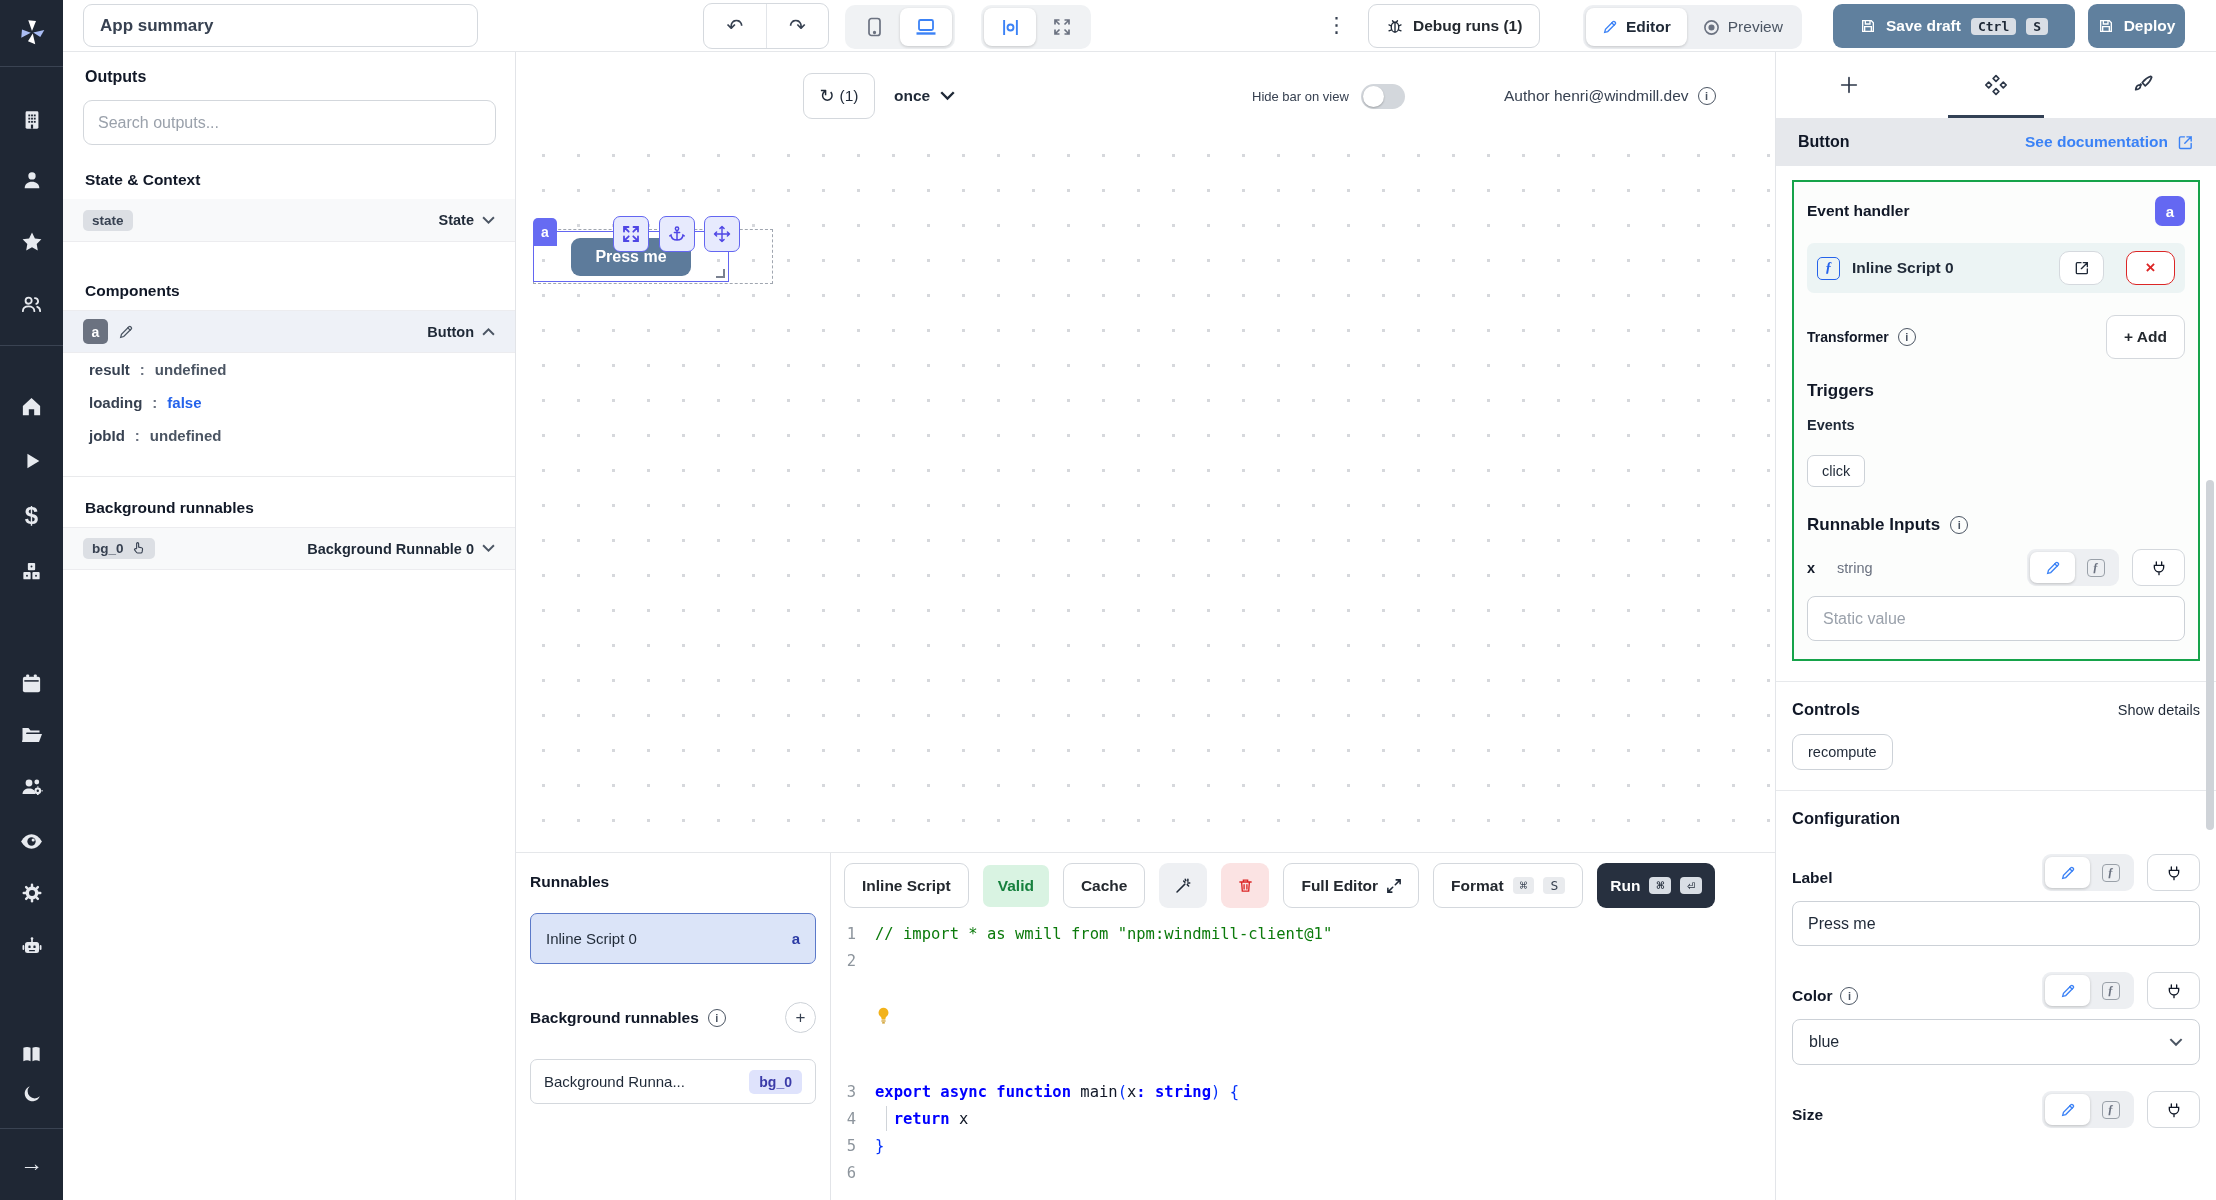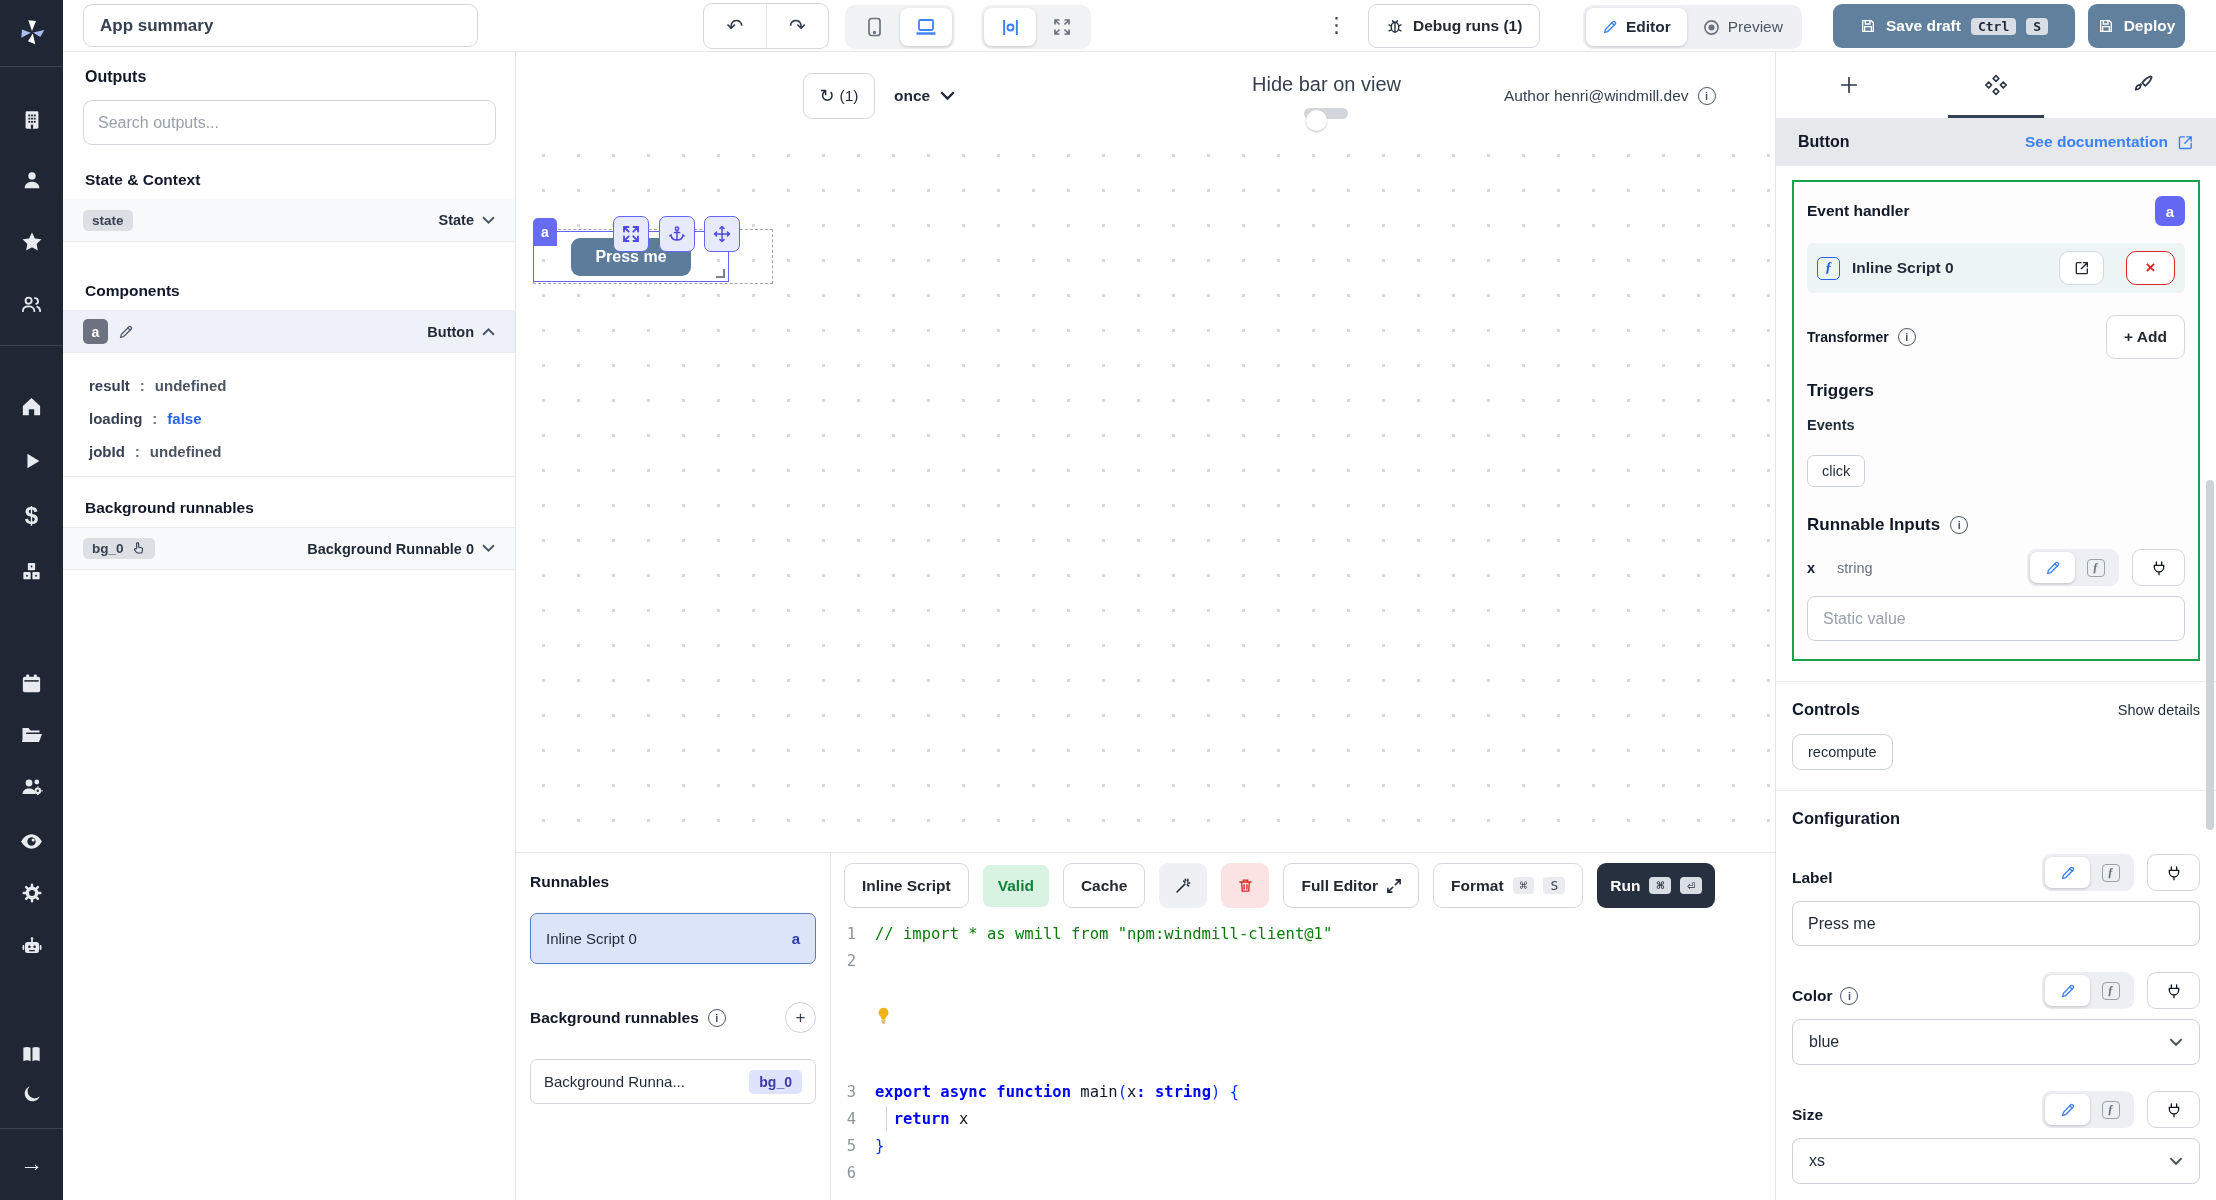--- a/index.html
+++ b/index.html
@@ -44,36 +44,36 @@
   .h2 { font-size:15.5px; font-weight:700; color:#111827; }
   .searchbox { margin:14px 20px 0 20px; width:413px; height:45px; border:1px solid #d3d7dc; border-radius:9px; padding:0 14px;
     font-size:16px; font-family:inherit; color:#1f2937; }
   .lrow { height:43px; background:#f8f9fa; border-top:1px solid #ececef; border-bottom:1px solid #ececef;
     display:flex; align-items:center; padding:0 20px; }
   .lrow .right { margin-left:auto; display:flex; align-items:center; gap:8px; font-size:14.5px; font-weight:700; color:#1f2937; }
   .badge-gray { background:#dcdfe4; border-radius:5px; padding:3px 9px; font-size:13.5px; font-weight:700; color:#374151;
     display:inline-flex; align-items:center; gap:7px; }
   .badge-a { width:25px; height:25px; background:#6b7280; color:#fff; border-radius:5px; display:inline-flex;
     align-items:center; justify-content:center; font-size:14px; font-weight:700; }
-  .prop { display:flex; align-items:flex-end; height:33px; padding-left:26px; font-size:15px; }
+  .prop { display:flex; align-items:flex-start; height:33px; padding-left:26px; font-size:15px; }
   .prop .k { font-weight:600; color:#374151; }
   .prop .c { margin:0 10px; color:#6b7280; font-weight:700; }
   .prop .v { color:#4b5563; font-weight:600; }
   .prop .v-bool { color:#2563eb; font-weight:700; }
   .chev { color:#4b5563; }
 
   
   .canvas { position:absolute; left:516px; top:52px; width:1259px; height:800px; background:#fff; }
   .canvas-grid { position:absolute; left:0; top:78px; right:0; bottom:0;
     background-image:radial-gradient(circle, #d6d8dc 1.6px, transparent 1.8px); background-size:35px 35px; background-position:10px 8px; }
   .refreshbtn { position:absolute; left:287px; top:21px; width:72px; height:46px; border:1px solid #d4d8dd; border-radius:9px;
     background:#fff; display:flex; align-items:center; justify-content:center; gap:5px; font-size:15.5px; color:#1f2937; }
   .oncewrap { position:absolute; left:378px; top:21px; height:46px; display:flex; align-items:center; gap:10px;
     font-size:15.5px; font-weight:600; color:#1f2937; }
-  .hidebar { position:absolute; left:736px; top:21px; height:46px; display:flex; align-items:center; gap:12px; font-size:20px; color:#374151;flex-direction:column; }
+  .hidebar { position:absolute; left:736px; top:21px; height:46px; display:flex; align-items:center; gap:12px; font-size:13px; color:#374151; }
   .toggle { width:44px; height:25px; background:#d3d7dc; border-radius:13px; position:relative; }
   .toggle .knob { position:absolute; left:2px; top:2px; width:21px; height:21px; background:#fff; border-radius:50%;
     box-shadow:0 1px 2px rgba(0,0,0,.25); }
   .author { position:absolute; left:988px; top:21px; height:46px; display:flex; align-items:center; gap:9px; font-size:15.5px; color:#374151; }
   .info { display:inline-flex; width:18px; height:18px; border:1.4px solid #4b5563; border-radius:50%;
     align-items:center; justify-content:center; font-size:11px; font-weight:700; color:#4b5563; font-style:normal; }
   .info::after { content:"i"; }
   .cell-dashed { position:absolute; left:17px; top:99px; width:240px; height:55px; border:1px dashed #a0a6b0; }
   .comp-sel { position:absolute; left:17px; top:101px; width:196px; height:51px; border:1.6px solid #6366f1; background:transparent; }
   .comp-grip { position:absolute; right:3px; bottom:3px; width:9px; height:9px; border-right:2.4px solid #7a8190; border-bottom:2.4px solid #7a8190; }
@@ -760,21 +760,15 @@
               <span class="fnbox">ƒ</span>
             </span>
         </span>
         <span class="plugbtn">
             <svg width="16" height="16" viewBox="0 0 24 24" fill="none" stroke="currentColor" stroke-width="2" stroke-linecap="round">
               <path d="M8 3v5M16 3v5M5 8h14v3a7 7 0 01-14 0zM12 18v4"></path>
             </svg>
           </span>
       </span>
     </div>
-    <div class="select">
-      <span>xs</span>
-      <svg class="chev" width="14" height="9" viewBox="0 0 12 8">
-          <path d="M1 1l5 5 5-5" fill="none" stroke="#4b5563" stroke-width="1.8"></path>
-        </svg>
-    </div>
   </div>
   <div class="scrollthumb"></div>
 </div>
 
 </body></html>

